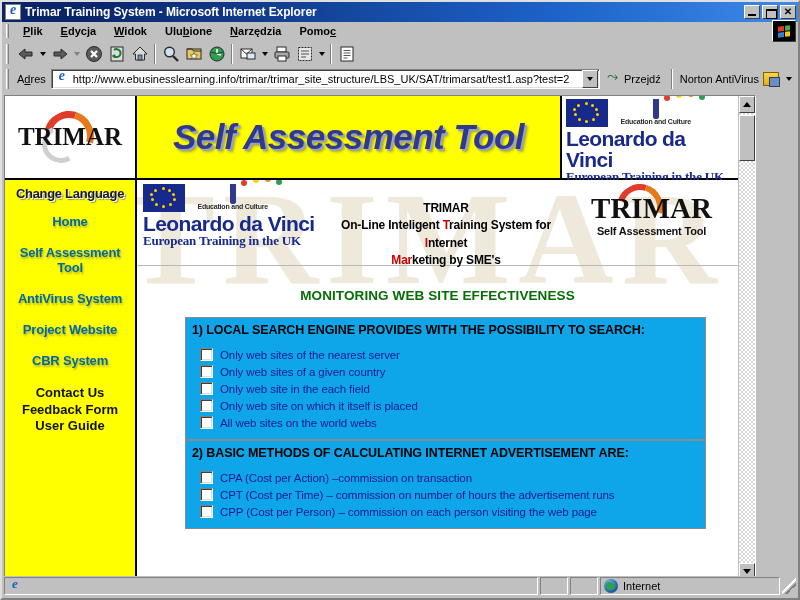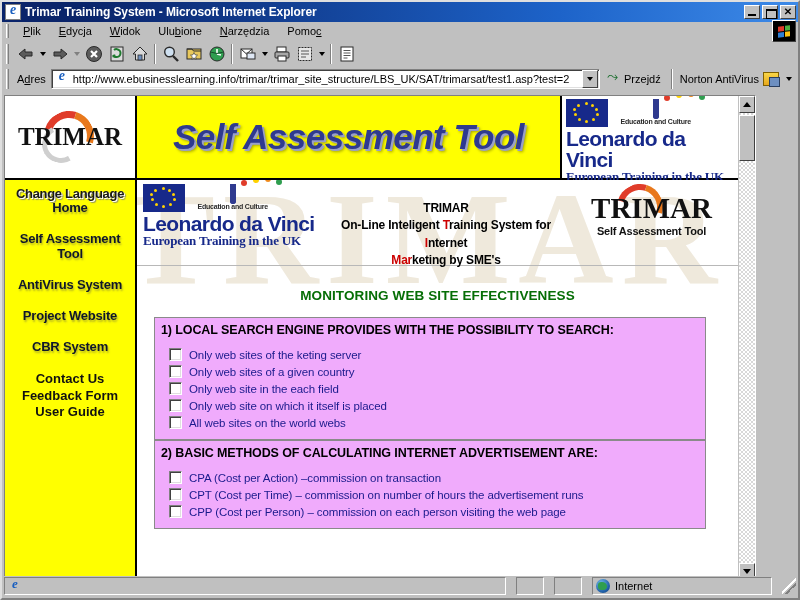--- a/index.html
+++ b/index.html
@@ -74,20 +74,21 @@
     display: flex; align-items: center;
     background: #c0c0c0;
     padding-left: 4px;
     border-bottom: 1px solid #c0c0c0;
   }
   .menu-grip { width: 3px; height: 14px; border-left: 1px solid #fff; border-right: 1px solid #808080; margin-right: 5px; }
   .menu-item {
     font-size: 11px; color: #000;
     padding: 1px 9px;
     white-space: nowrap;
+    font-weight: bold;
   }
   .menu-item u { text-decoration: underline; }
   .menu-right { margin-left: auto; margin-right: 2px; }
   .win-logo {
     width: 24px; height: 22px;
     background: #000;
     border: 1px solid;
     border-color: #fff #404040 #404040 #fff;
     position: relative; overflow: hidden;
   }
@@ -303,24 +304,25 @@
   .sidebar {
     width: 132px; flex: 0 0 132px;
     background: #ffff00;
     border-right: 2px solid #000;
     padding-top: 6px;
     text-align: center;
   }
   .side-lang {
     font-size: 13px; font-weight: bold; color: #1a1a1a;
     text-shadow: 1px 1px 0 #fff, 2px 2px 1px rgba(120,120,120,.8);
+    margin-bottom: 14px;
     letter-spacing: -0.3px;
   }
   .side-link {
-    font-size: 13px; font-weight: bold; color: #0f172a;
+    font-size: 13px; font-weight: bold; color: #0369a1;
     text-shadow: 1px 2px 2px rgba(120,120,60,.55);
     margin: 0 auto 16px;
     line-height: 1.15;
     padding: 0 4px;
     letter-spacing: -0.2px;
   }
   .side-plain {
     font-size: 13px; font-weight: bold; color: #111;
     line-height: 1.3;
   }
@@ -389,22 +391,22 @@
   }
 
   .section-title {
     text-align: center;
     margin: 22px 0 14px;
     font-size: 13.5px; font-weight: bold; color: #066e06;
     letter-spacing: 0.1px;
   }
 
   .qbox {
-    margin: 0 32px 0 17px;
-    background: #f0abfc;
+    margin: 0 32px 0 48px;
+    background: #0ea5e9;
     border: 1px solid #8a8a8a;
     padding: 5px 0 6px 6px;
   }
   .qbox + .qbox { border-top: 1px solid #8a8a8a; }
   .q-title {
     font-size: 12.5px; font-weight: bold; color: #000;
     margin-bottom: 11px;
     letter-spacing: -0.1px;
   }
   .opt { display: flex; align-items: center; margin: 0 0 4px 8px; }
@@ -451,21 +453,21 @@
     border-color: #fff #404040 #404040 #fff;
   }
 
   
   .statusbar {
     position: absolute;
     left: 2px; bottom: 2px;
     width: 792px; height: 20px;
     display: flex; align-items: center;
     background: #c0c0c0;
-    gap: 10px;
+    gap: 2px;
   }
   .st-pane {
     height: 18px;
     border: 1px solid;
     border-color: #808080 #fff #fff #808080;
     display: flex; align-items: center;
     padding: 0 3px;
     font-size: 11px;
   }
   .st-main { flex: 1 1 auto; min-width: 0; }
@@ -740,21 +742,21 @@
                 <div class="tm-sub">Self Assessment Tool</div>
               </div>
             </div>
 
             <div class="section-title">MONITORING WEB SITE EFFECTIVENESS</div>
 
             <div class="qbox">
               <div class="q-title">1) LOCAL SEARCH ENGINE PROVIDES WITH THE POSSIBILITY TO SEARCH:</div>
               <div class="opt">
                 <span class="opt-cb"></span>
-                <span class="opt-lab">Only web sites of the keting server</span>
+                <span class="opt-lab">Only web sites of the nearest server</span>
               </div>
               <div class="opt">
                 <span class="opt-cb"></span>
                 <span class="opt-lab">Only web sites of a given country</span>
               </div>
               <div class="opt">
                 <span class="opt-cb"></span>
                 <span class="opt-lab">Only web site in the each field</span>
               </div>
               <div class="opt">

